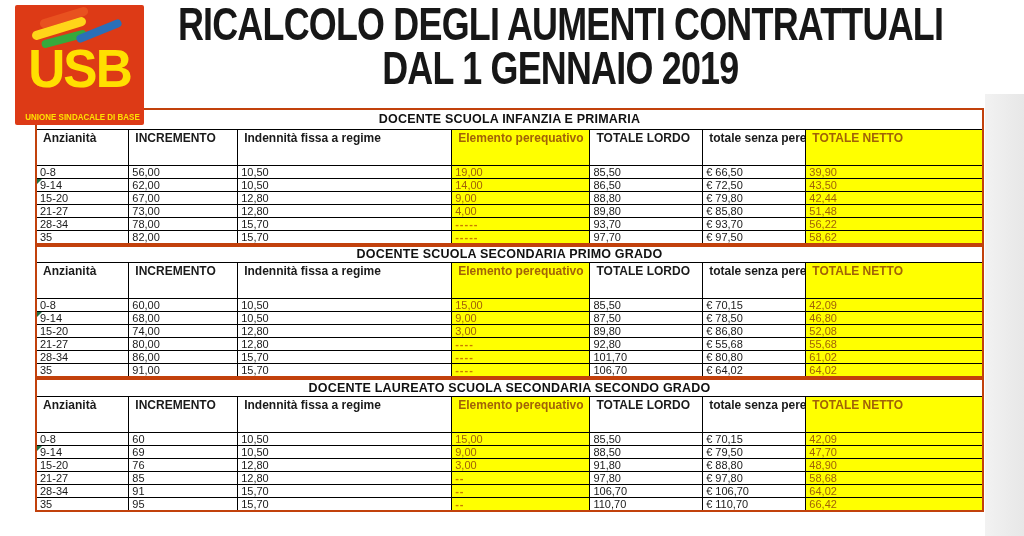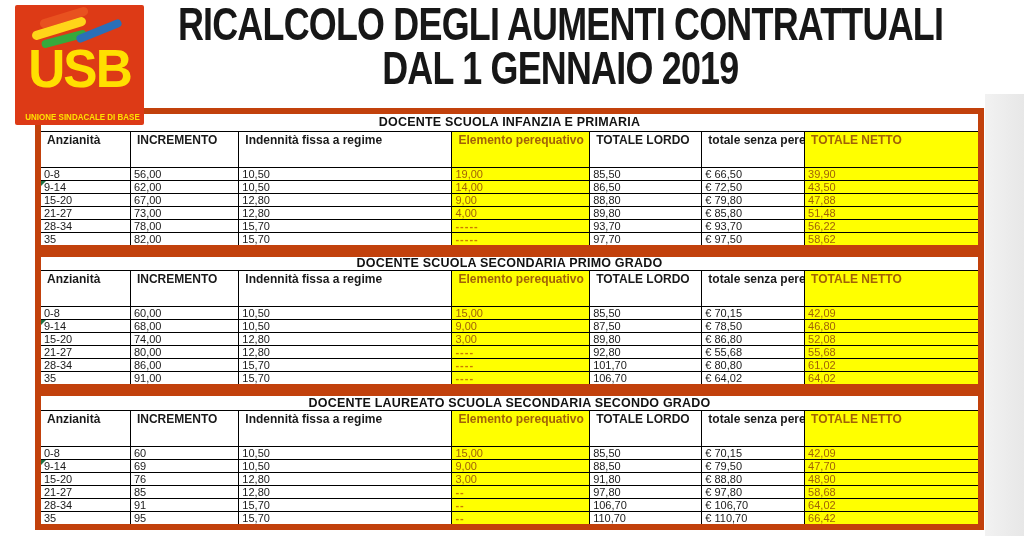--- a/index.html
+++ b/index.html
@@ -40,21 +40,21 @@
   .title-line {
     font-size:46px; font-weight:800; line-height:44px; white-space:nowrap;
     transform:scaleX(0.78); letter-spacing:-1px;
   }
   
   .tables-region { position:absolute; left:35px; top:108px; width:949px; }
   table.grid {
     width:949px; border-collapse:collapse; table-layout:fixed;
     background:#fff;
   }
-  table.grid { border:6px solid #c2410c; }
+  table.grid { border:2px solid #c2410c; }
   .col0{width:9.8%;} .col1{width:11.5%;} .col2{width:22.6%;}
   .col3{width:14.6%;} .col4{width:11.9%;} .col5{width:10.9%;} .col6{width:18.7%;}
   td {
     border:1px solid #000; overflow:hidden; white-space:nowrap;
     font-size:11px; color:#1a1a1a; padding:0 3px; height:13px;
     position:relative; line-height:12px;
   }
   td.caption-cell {
     height:17px; text-align:center; font-weight:bold; font-size:12.5px;
     letter-spacing:0.2px; color:#111; white-space:nowrap;
@@ -136,21 +136,21 @@
             <td class="cell">€ 72,50</td>
             <td class="cell yellow dkred">43,50</td>
           </tr>
           <tr>
             <td class="cell">15-20</td>
             <td class="cell">67,00</td>
             <td class="cell">12,80</td>
             <td class="cell yellow dkred">9,00</td>
             <td class="cell">88,80</td>
             <td class="cell">€ 79,80</td>
-            <td class="cell yellow dkred">47,88</td>
+            <td class="cell yellow dkred">42,44</td>
           </tr>
           <tr>
             <td class="cell">21-27</td>
             <td class="cell">73,00</td>
             <td class="cell">12,80</td>
             <td class="cell yellow dkred">4,00</td>
             <td class="cell">89,80</td>
             <td class="cell">€ 85,80</td>
             <td class="cell yellow dkred">51,48</td>
           </tr>

